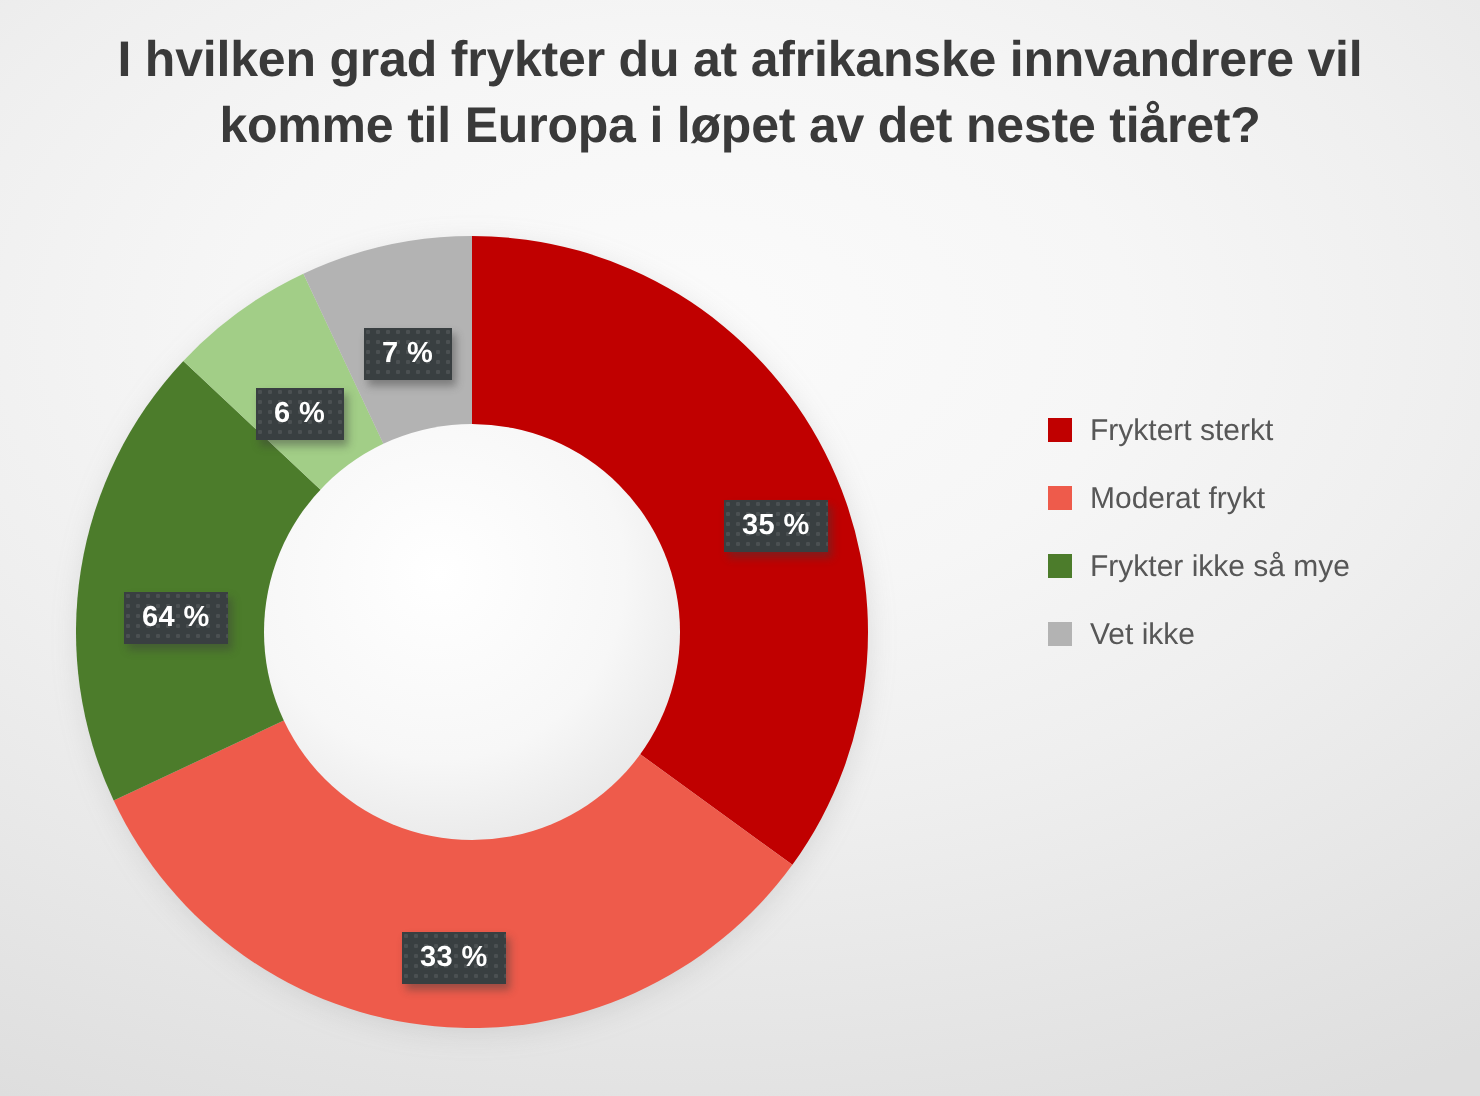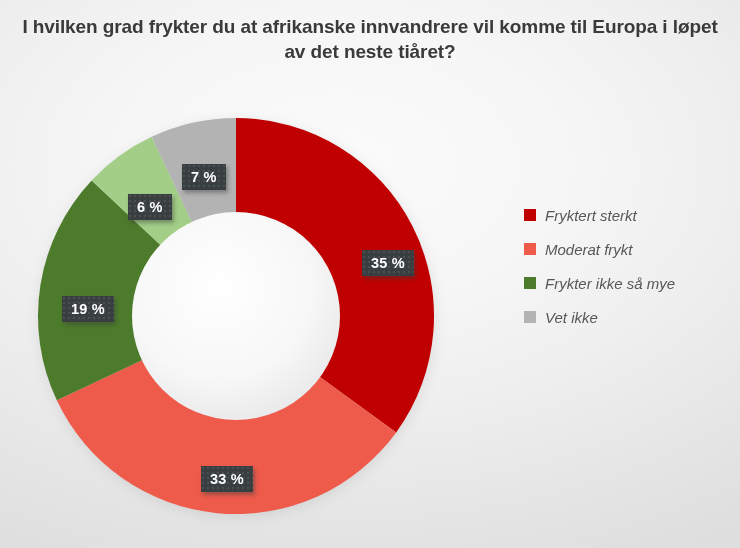--- a/index.html
+++ b/index.html
@@ -30,21 +30,21 @@
     overflow: hidden;
   }
 
   
   #title {
     position: absolute;
     left: 18px;
     top: 14px;
     width: 704px;
     text-align: center;
-    font-size: 19px;
+    font-size: 25px;
     font-weight: bold;
     line-height: 1.33;
     color: #3a3a3a;
     letter-spacing: -0.1px;
     white-space: pre-line;
   }
 
   
   #chart-area {
     position: absolute;
@@ -101,21 +101,20 @@
     letter-spacing: 0.2px;
     white-space: nowrap;
     box-shadow: 2px 3px 4px rgba(60,60,60,0.45);
   }
 
   
   #legend {
     position: absolute;
     left: 524px;
     top: 198px;
-    font-style: italic;
   }
   .legend-row {
     display: flex;
     align-items: center;
     height: 34px;
   }
   .legend-swatch {
     width: 12px;
     height: 12px;
     flex: 0 0 12px;
@@ -153,21 +152,21 @@
             <path d="M 200 200 L 360.19 316.38 A 198 198 0 0 1 20.84 284.30 Z" fill="#EE5B4B"></path>
             <path d="M 200 200 L 20.84 284.30 A 198 198 0 0 1 55.66 64.46 Z" fill="#4C7C2B"></path>
             <path d="M 200 200 L 55.66 64.46 A 198 198 0 0 1 115.70 20.84 Z" fill="#A2CE87"></path>
             <path d="M 200 200 L 115.70 20.84 A 198 198 0 0 1 200.00 2.00 Z" fill="#B3B3B3"></path>
           </g>
         <circle cx="200" cy="200" r="104" fill="url(#holeGrad)"></circle>
       </svg>
 
       <div class="data-label" style="left:312px; top:134px;margin-left:14px;">35 %</div>
       <div class="data-label" style="left:165px; top:350px;text-align:center;">33 %</div>
-      <div class="data-label" style="left:26px; top:180px;">19 %</div>
+      <div class="data-label" style="left:26px; top:180px;">64 %</div>
       <div class="data-label" style="left:92px; top:78px;">6 %</div>
       <div class="data-label" style="left:146px; top:48px;">7 %</div>
     </div>
 
   </div>
 
   <div id="legend">
     <div class="legend-row">
       <span class="legend-swatch" style="background: rgb(192, 0, 0);"></span>
       <span class="legend-text">Fryktert sterkt</span>

